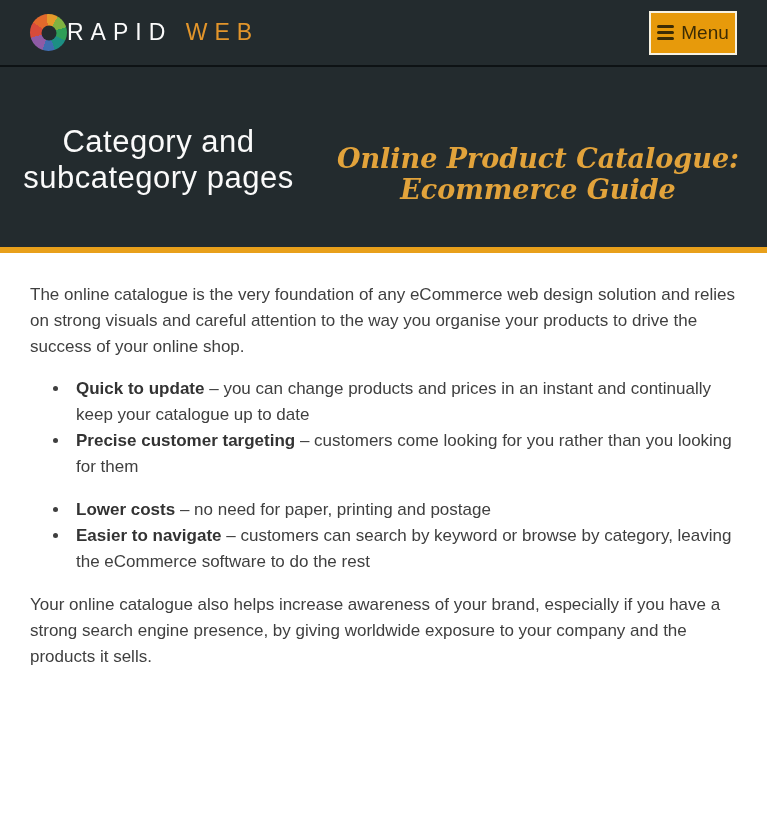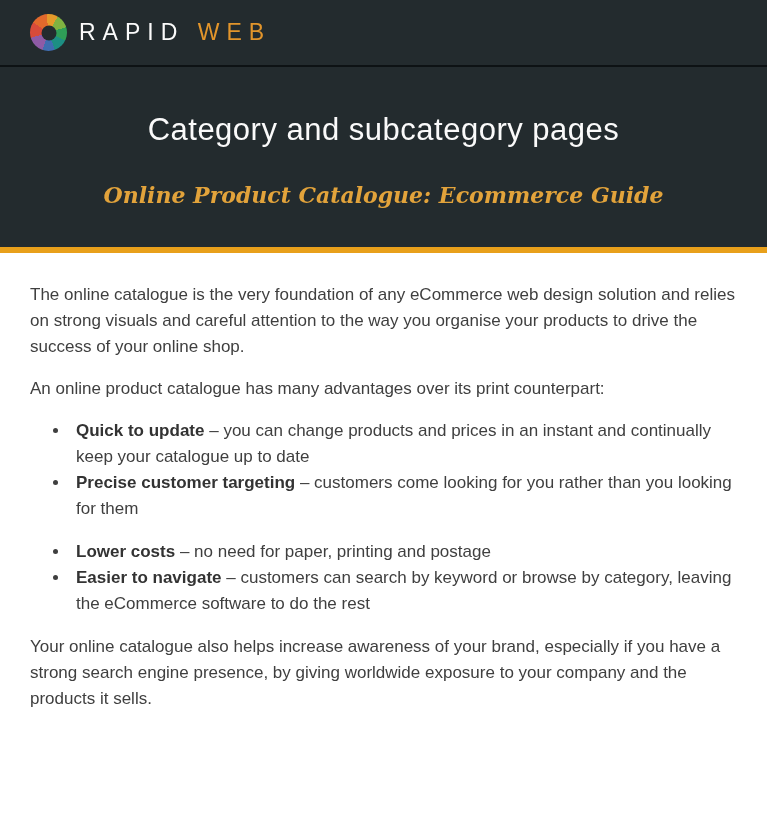--- a/index.html
+++ b/index.html
@@ -18,21 +18,20 @@
     background: #232b2e;
     border-bottom: 2px solid #0d1214;
     display: flex;
     align-items: center;
     justify-content: space-between;
     padding: 0 30px;
   }
   .brand {
     display: flex;
     align-items: center;
-    gap: 12px;
     cursor: pointer;
   }
   .brand-icon {
     width: 37px;
     height: 37px;
     border-radius: 50%;
     background: conic-gradient(from 210deg,
       #8e5ba6 0% 12%,
       #d84b3a 12% 26%,
       #e2692c 26% 40%,
@@ -88,39 +87,39 @@
     height: 3px;
     border-radius: 2px;
     background: #3c2c05;
   }
 
   
   .hero {
     height: 180px;
     background: #232b2e;
     display: flex;
-    flex-direction: column;
+    flex-direction: row;
     align-items: center;
     justify-content: center;
     text-align: center;
     padding: 0 4px;
   }
   .hero-title {
     color: #fafafa;
     font-size: 31px;
     font-weight: 300;
     letter-spacing: 0.5px;
     margin-top: 6px;
   }
   .hero-subtitle {
     font-family: "DejaVu Serif", "Liberation Serif", serif;
     font-style: italic;
     font-weight: 700;
     color: #e2a33b;
-    font-size: 22px;
+    font-size: 27px;
     margin-top: 34px;
   }
 
   .accent-divider {
     height: 6px;
     background: #e8a01b;
   }
 
   
   .article {
@@ -139,32 +138,39 @@
   .article strong { color: #333333; font-weight: 700; }
 </style>
 </head>
 <body>
 
 <header class="site-header">
   <div class="brand">
     <span class="brand-icon"></span>
     <span class="brand-text"><span class="brand-primary">RAPID</span> <span class="brand-secondary">WEB</span></span>
   </div>
+  <button class="menu-button">
+    <span class="hamburger-icon">
+        <span></span>
+        <span></span>
+        <span></span>
+      </span>
+    <span>Menu</span>
+  </button>
 </header>
 
 <section class="hero">
   <h1 class="hero-title">Category and subcategory pages</h1>
   <h2 class="hero-subtitle">Online Product Catalogue: Ecommerce Guide</h2>
 </section>
 
 <div class="accent-divider"></div>
 
 <main class="article">
   <p>The online catalogue is the very foundation of any eCommerce web design solution and relies on strong visuals and careful attention to the way you organise your products to drive the success of your online shop.</p>
-  <p>An online product catalogue has many advantages over its print counterpart:</p>
 
   <ul>
     <li><strong>Quick to update</strong> <span>– you can change products and prices in an instant and continually keep your catalogue up to date</span></li>
     <li><strong>Precise customer targeting</strong> <span>– customers come looking for you rather than you looking for them</span></li>
   </ul>
 
   <ul>
     <li><strong>Lower costs</strong> <span>– no need for paper, printing and postage</span></li>
     <li><strong>Easier to navigate</strong> <span>– customers can search by keyword or browse by category, leaving the eCommerce software to do the rest</span></li>
   </ul>

